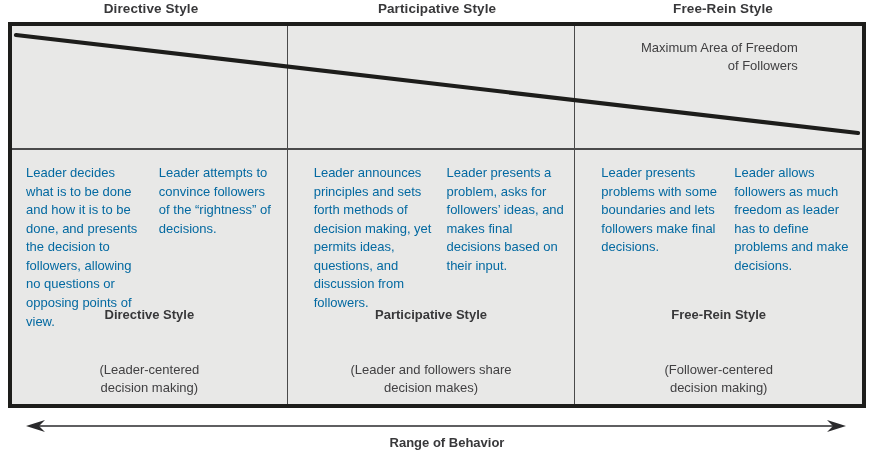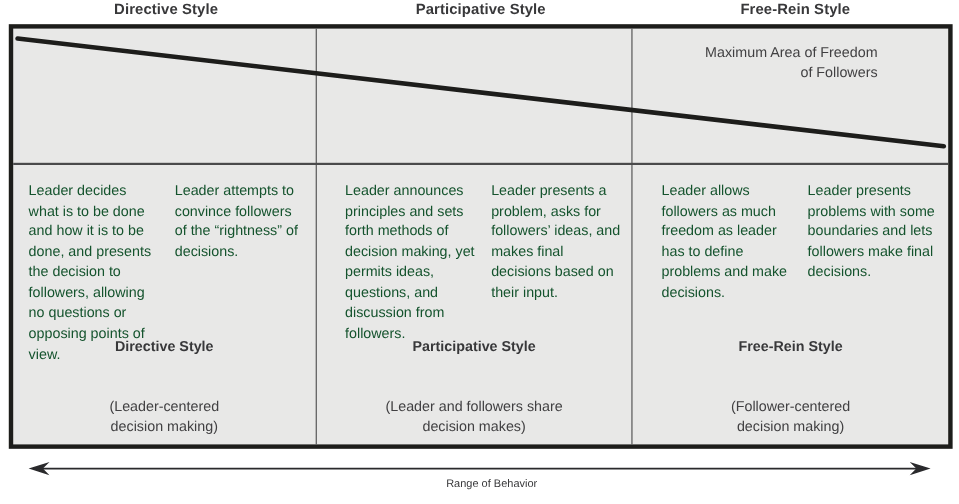--- a/index.html
+++ b/index.html
@@ -30,35 +30,35 @@
 
   .diag { position:absolute; left:0; top:0; width:100%; height:100%; pointer-events:none; }
 
   .auth-label, .free-label {
     position:absolute; font-size:13px; color:#414042;
     line-height:1.42; white-space:pre-line;
   }
   .auth-label { left:58px; top:66px; }
   .free-label { left:629px; top:13px;text-align:right; }
 
-  .col-body { display:flex; gap:15px; font-size:13px; color:#14532d; line-height:1.43;justify-content:center; }
+  .col-body { display:flex; gap:15px; font-size:13px; color:#0369a1; line-height:1.43;justify-content:center; }
   .col-body p { margin:0; flex:1; }
 
   .col-footer {
     position:absolute; left:0; right:0; bottom:7px; text-align:center;
     font-size:13px; color:#414042; line-height:1.4;
   }
   .col-footer .t { font-weight:bold; color:#38383a; }
   .col-footer .s { white-space:pre-line;margin-top:36px; }
 
   
   .axis { position:absolute; left:0; top:417px; width:872px; text-align:center; }
   .axis svg { display:block; }
   .axis-label {
-    margin-top:1px; font-weight:normal; font-size:10px; color:#38383a;margin-left:22px;
+    margin-top:1px; font-weight:bold; font-size:13px; color:#38383a;margin-left:22px;
   }
 </style>
 </head>
 <body>
 
 <div class="figure">
 
   <div class="headers">
     <div class="h">Directive Style</div>
     <div class="h">Participative Style</div>
@@ -88,22 +88,22 @@
         </div>
         <div class="col-footer">
           <div class="t">Participative Style</div>
           <div class="s">(Leader and followers share
 decision makes)</div>
         </div>
       </div>
 
       <div class="col">
         <div class="col-body">
+          <p>Leader presents problems with some boundaries and lets followers make final decisions.</p>
           <p>Leader allows followers as much freedom as leader has to define problems and make decisions.</p>
-          <p>Leader presents problems with some boundaries and lets followers make final decisions.</p>
         </div>
         <div class="col-footer">
           <div class="t">Free-Rein Style</div>
           <div class="s">(Follower-centered
 decision making)</div>
         </div>
       </div>
     </div>
 
     <div class="hdiv"></div>

